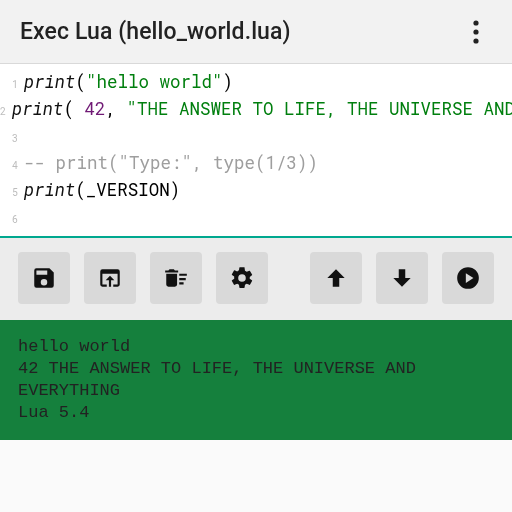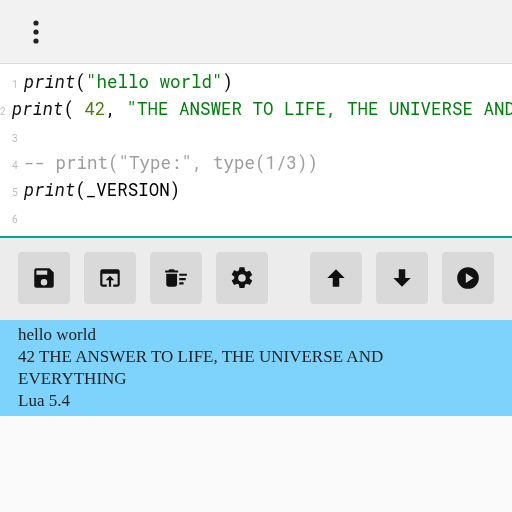--- a/index.html
+++ b/index.html
@@ -44,21 +44,21 @@
     color: #bdbdbd;
     font-size: 10px;
     font-family: "Roboto Mono",monospace;
     padding-right: 6px;
     user-select: none;
     line-height: 24px;
   }
   .code { flex: 1; }
   .kw  { color: #111; font-style: italic; }
   .str { color: #007f0e; }
-  .num { color: #4d7c0f; }
+  .num { color: #701a75; }
   .com { color: #9e9e9e; }
   .divider { height: 2px; background: #00a88f; width: 100%; }
   .toolbar-wrap {
     background: #ececec;
     padding: 14px 0 16px 0;
   }
   .toolbar {
     display: flex;
     gap: 14px;
     padding: 0 18px;
@@ -66,33 +66,34 @@
   .spacer { flex: 1; }
   .btn {
     width: 52px; height: 52px;
     background: #d9d9d9;
     border-radius: 4px;
     display: flex; align-items: center; justify-content: center;
     cursor: pointer;
   }
   .btn svg { width: 26px; height: 26px; fill: #111; }
   .output {
-    padding: 4px 18px;
-    font-family: Liberation Serif, serif;
+    padding: 16px 18px;
+    font-family: Liberation Mono, monospace;
     font-size: 17px;
     line-height: 22px;
     color: #222;
     white-space: pre-wrap;
-    background: #7dd3fc;
+    background: #15803d;
   }
 </style>
 </head>
 <body>
 
 <div class="appbar">
+  <div class="appbar-title">Exec Lua (hello_world.lua)</div>
   <div class="overflow">
     <svg viewBox="0 0 6 24">
       <circle cx="3" cy="3" r="2.6" fill="#222"></circle>
       <circle cx="3" cy="12" r="2.6" fill="#222"></circle>
       <circle cx="3" cy="21" r="2.6" fill="#222"></circle>
     </svg>
   </div>
 </div>
 
 <div class="editor">

